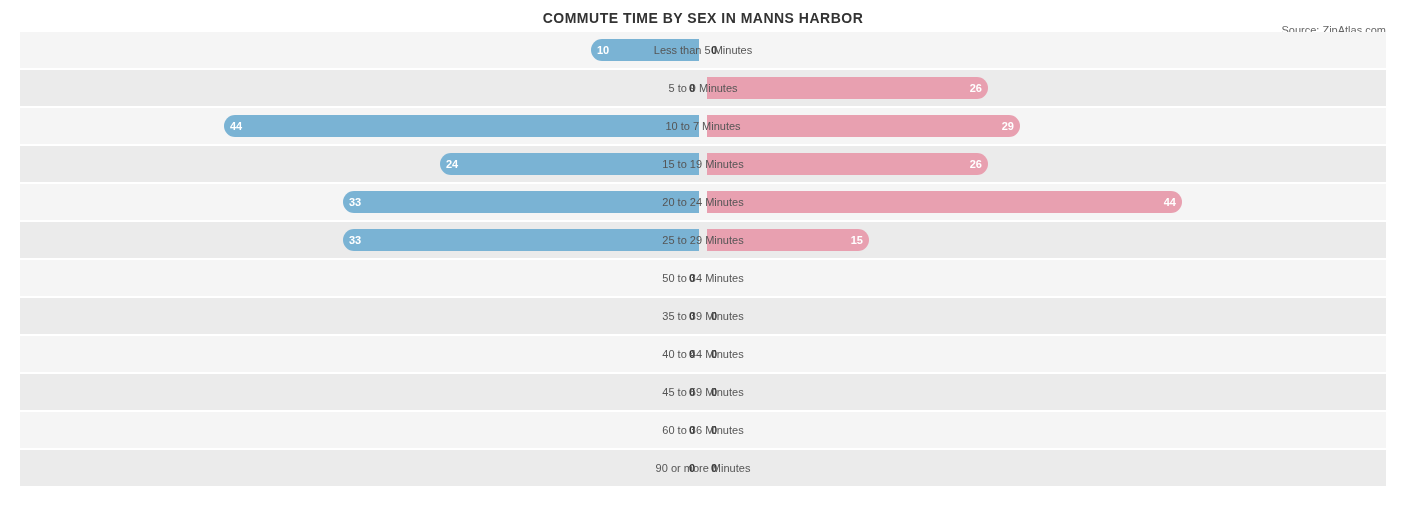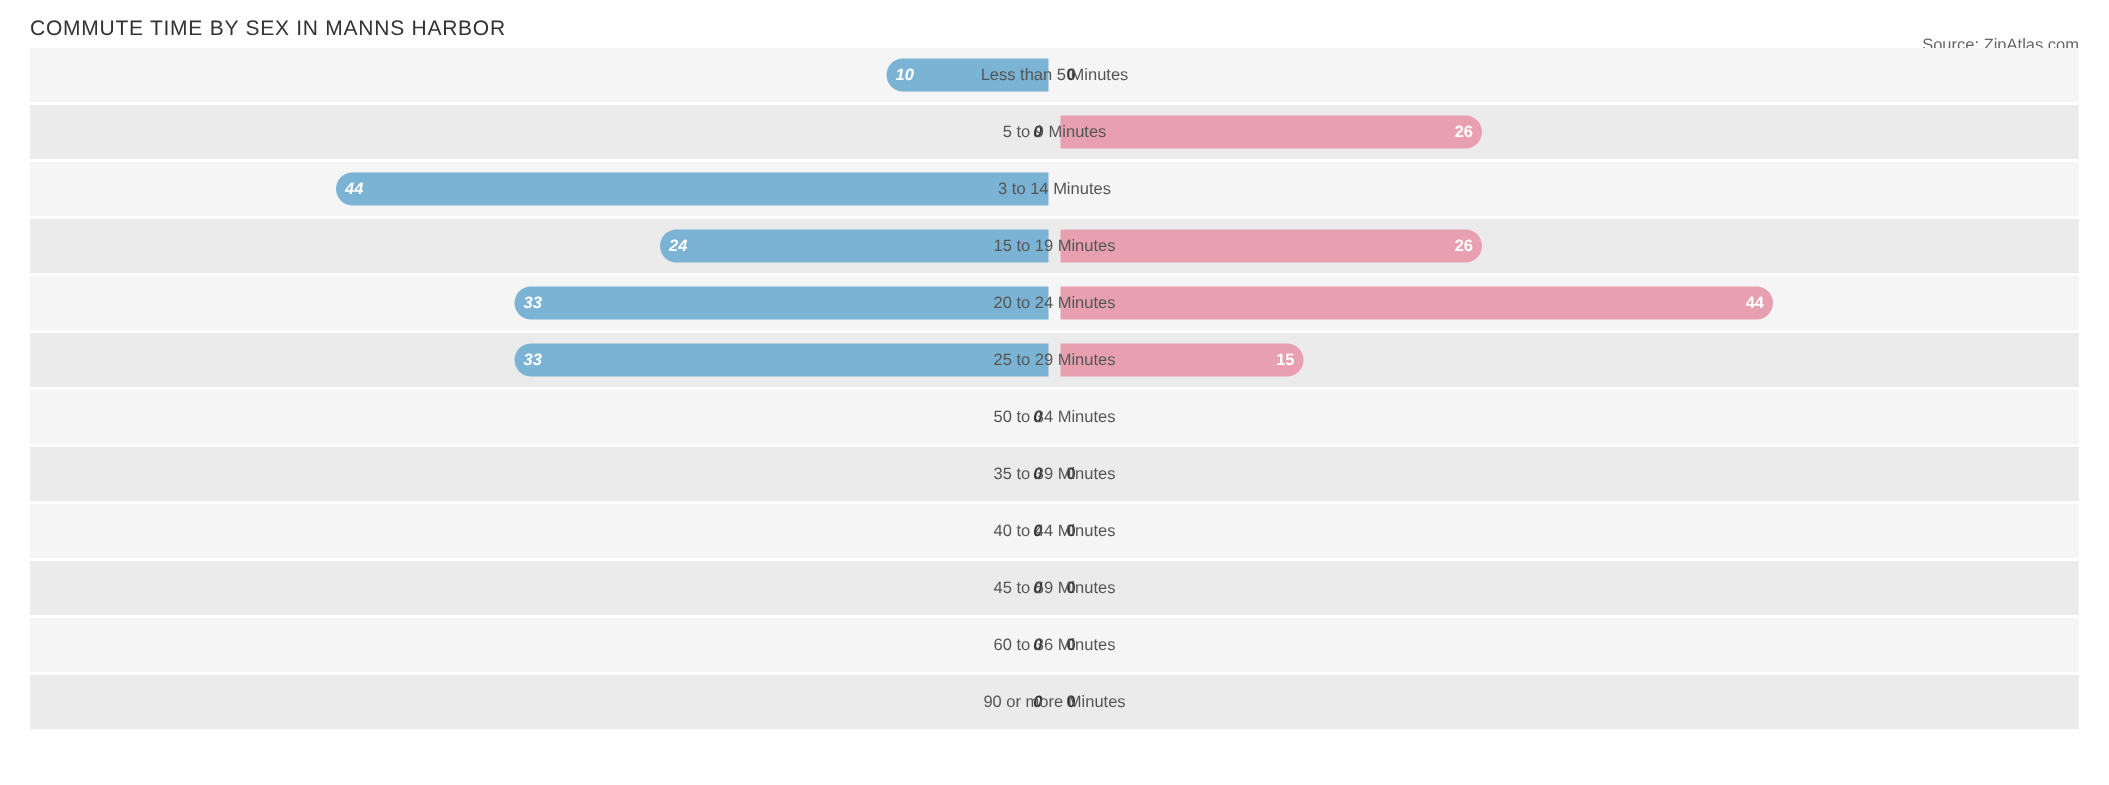--- a/index.html
+++ b/index.html
@@ -13,25 +13,26 @@
     }
     .chart-container {
       width: 1406px;
       height: 523px;
       padding: 10px 20px 40px 20px;
       position: relative;
       background: #fff;
     }
     .title {
       font-size: 14px;
-      font-weight: normal;
+      font-weight: bold;
       text-transform: uppercase;
       color: #333;
       margin-bottom: 6px;
       letter-spacing: 0.5px;
+      text-align: center;
     }
     .source {
       position: absolute;
       top: 24px;
       right: 20px;
       font-size: 11px;
       color: #666;
     }
     .chart-area {
       position: relative;
@@ -52,21 +53,20 @@
       background: #ebebeb;
     }
     .left-section {
       width: 50%;
       display: flex;
       align-items: center;
       justify-content: flex-end;
       padding-right: 4px;
       position: relative;
       height: 100%;
-      font-style: italic;
     }
     .right-section {
       width: 50%;
       display: flex;
       align-items: center;
       padding-left: 4px;
       position: relative;
       height: 100%;
     }
     .label-center {
@@ -176,21 +176,26 @@
             <span class="value-inside">26</span>
           </div>
         </div>
       </div>
       <div class="row">
         <div class="left-section" style="position: relative;">
           <div class="bar-male" style="width: 475px; right: 4px;">
             <span class="value-inside">44</span>
           </div>
         </div>
-        <span class="label-center">3 to 14 Minutes</span>
+        <span class="label-center">10 to 7 Minutes</span>
+        <div class="right-section" style="position: relative;">
+          <div class="bar-female" style="width: 313px; left: 4px;">
+            <span class="value-inside">29</span>
+          </div>
+        </div>
       </div>
       <div class="row">
         <div class="left-section" style="position: relative;">
           <div class="bar-male" style="width: 259px; right: 4px;">
             <span class="value-inside">24</span>
           </div>
         </div>
         <span class="label-center">15 to 19 Minutes</span>
         <div class="right-section" style="position: relative;">
           <div class="bar-female" style="width: 281px; left: 4px;">

